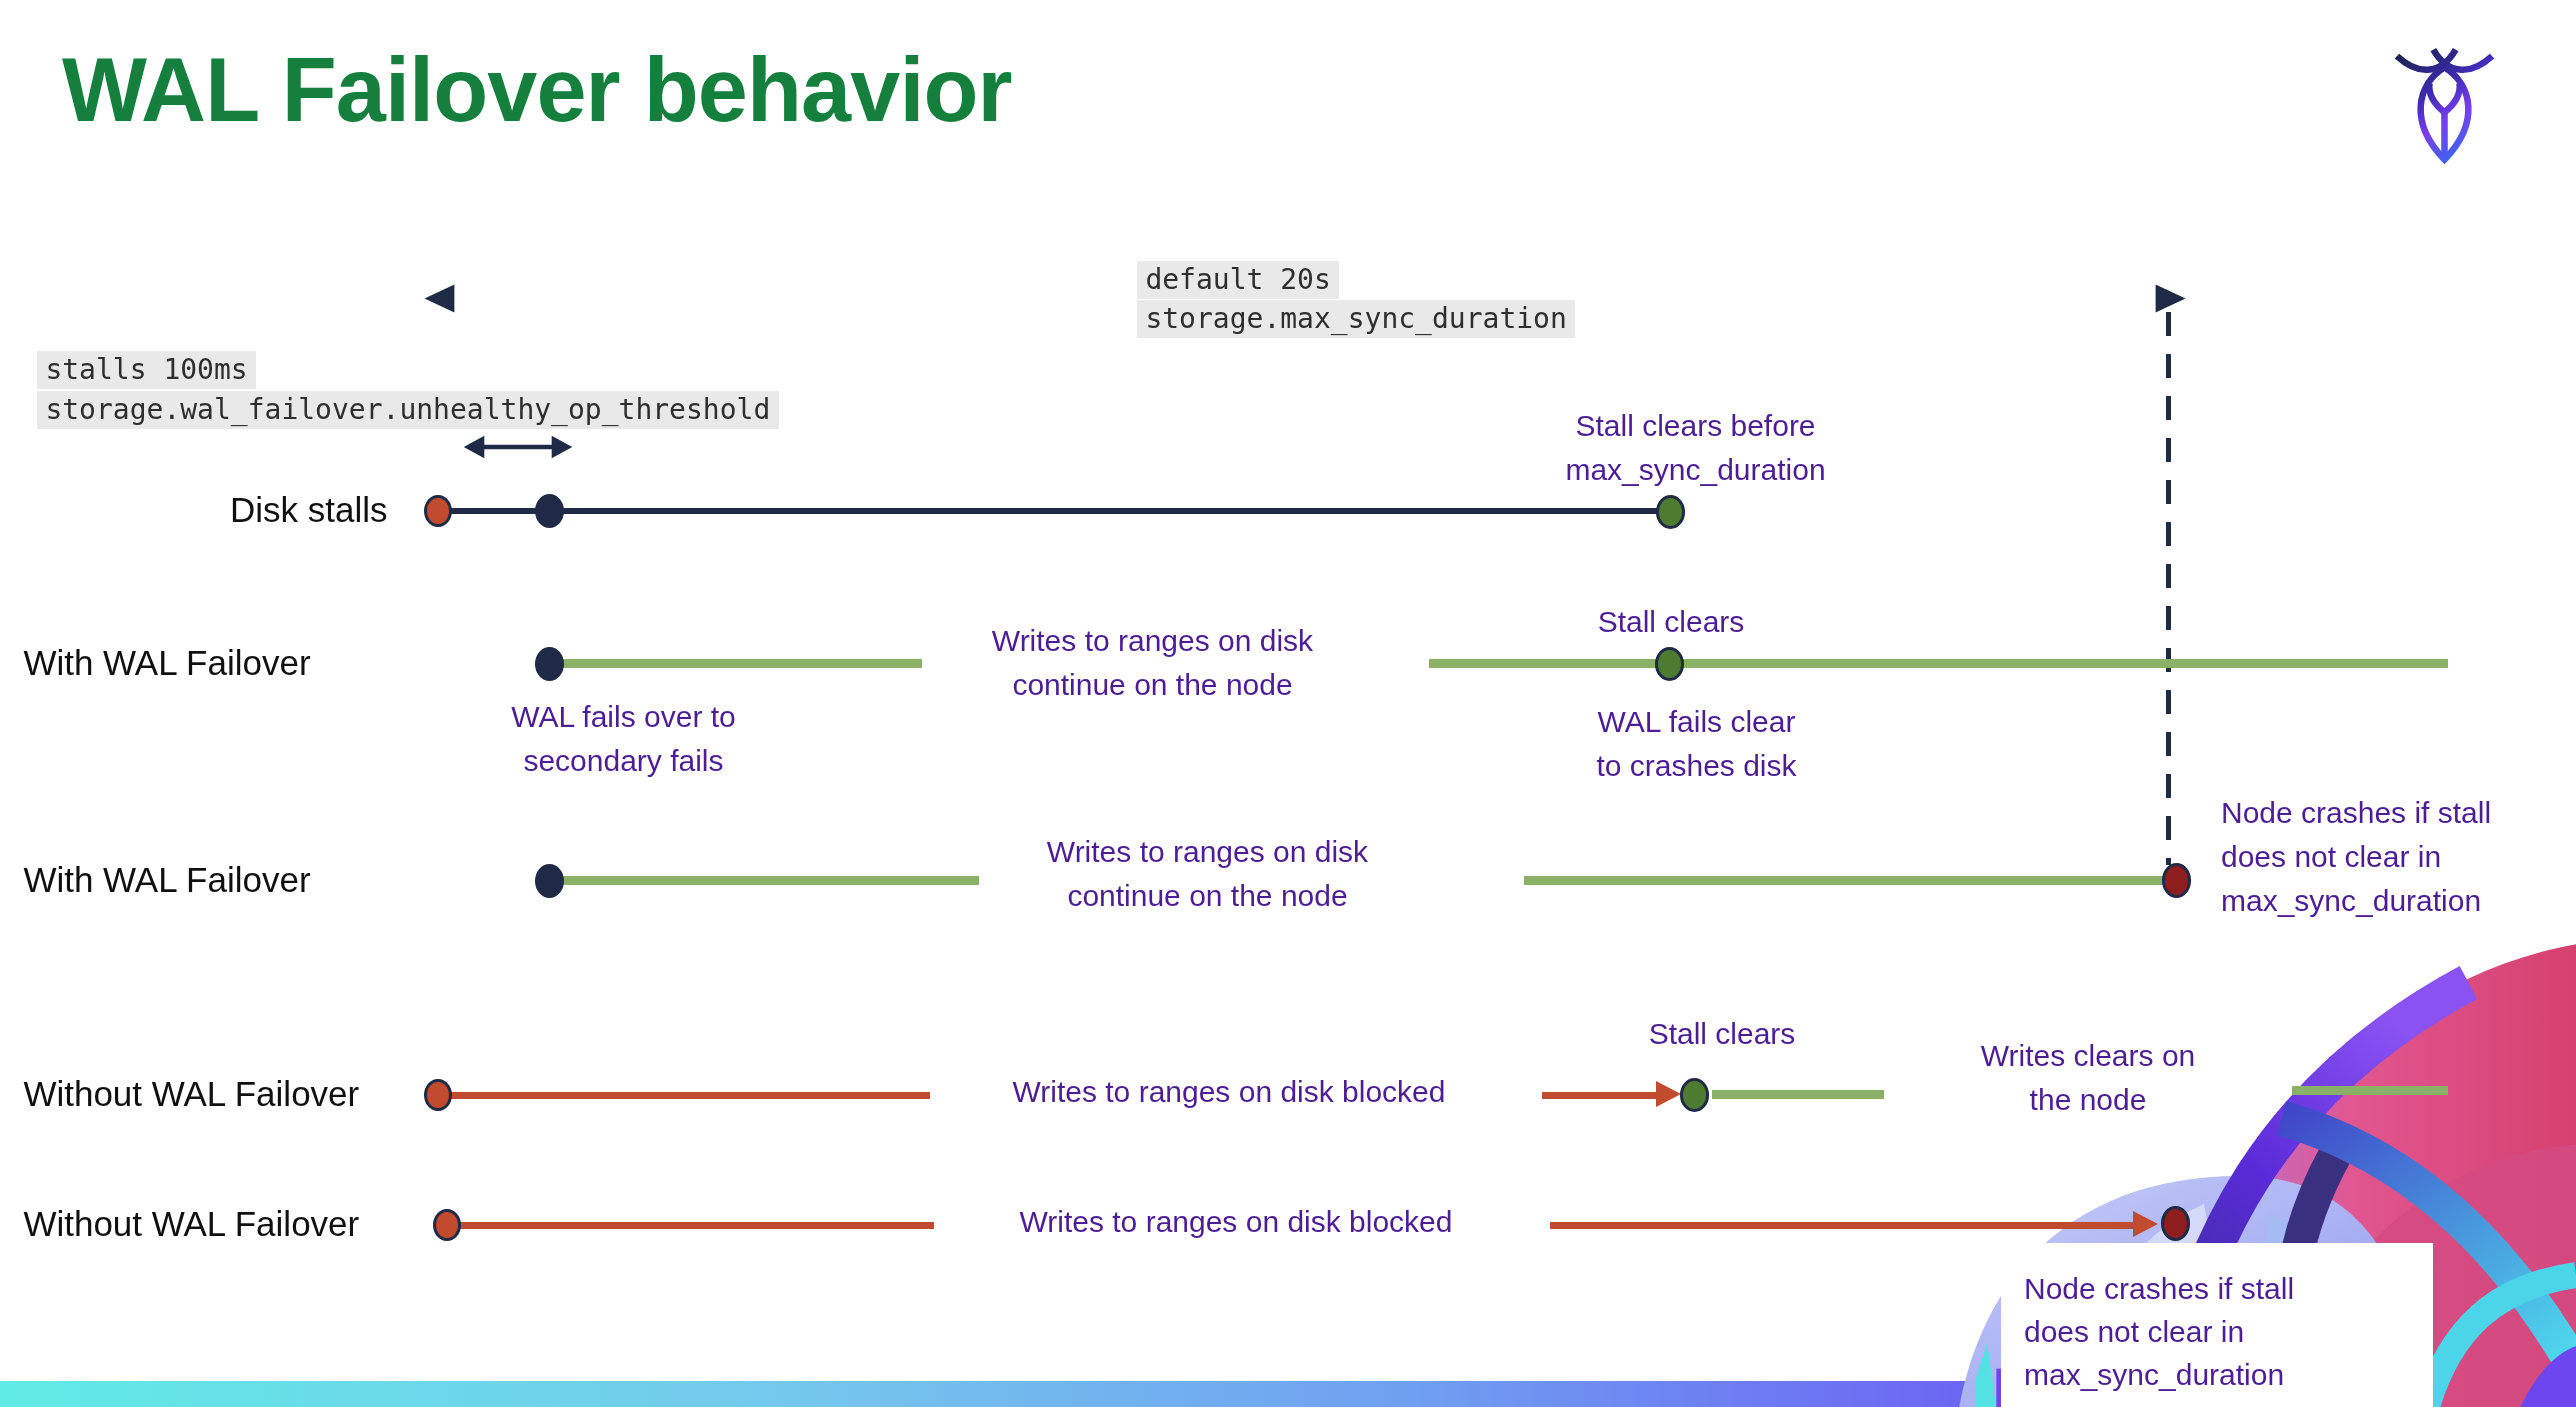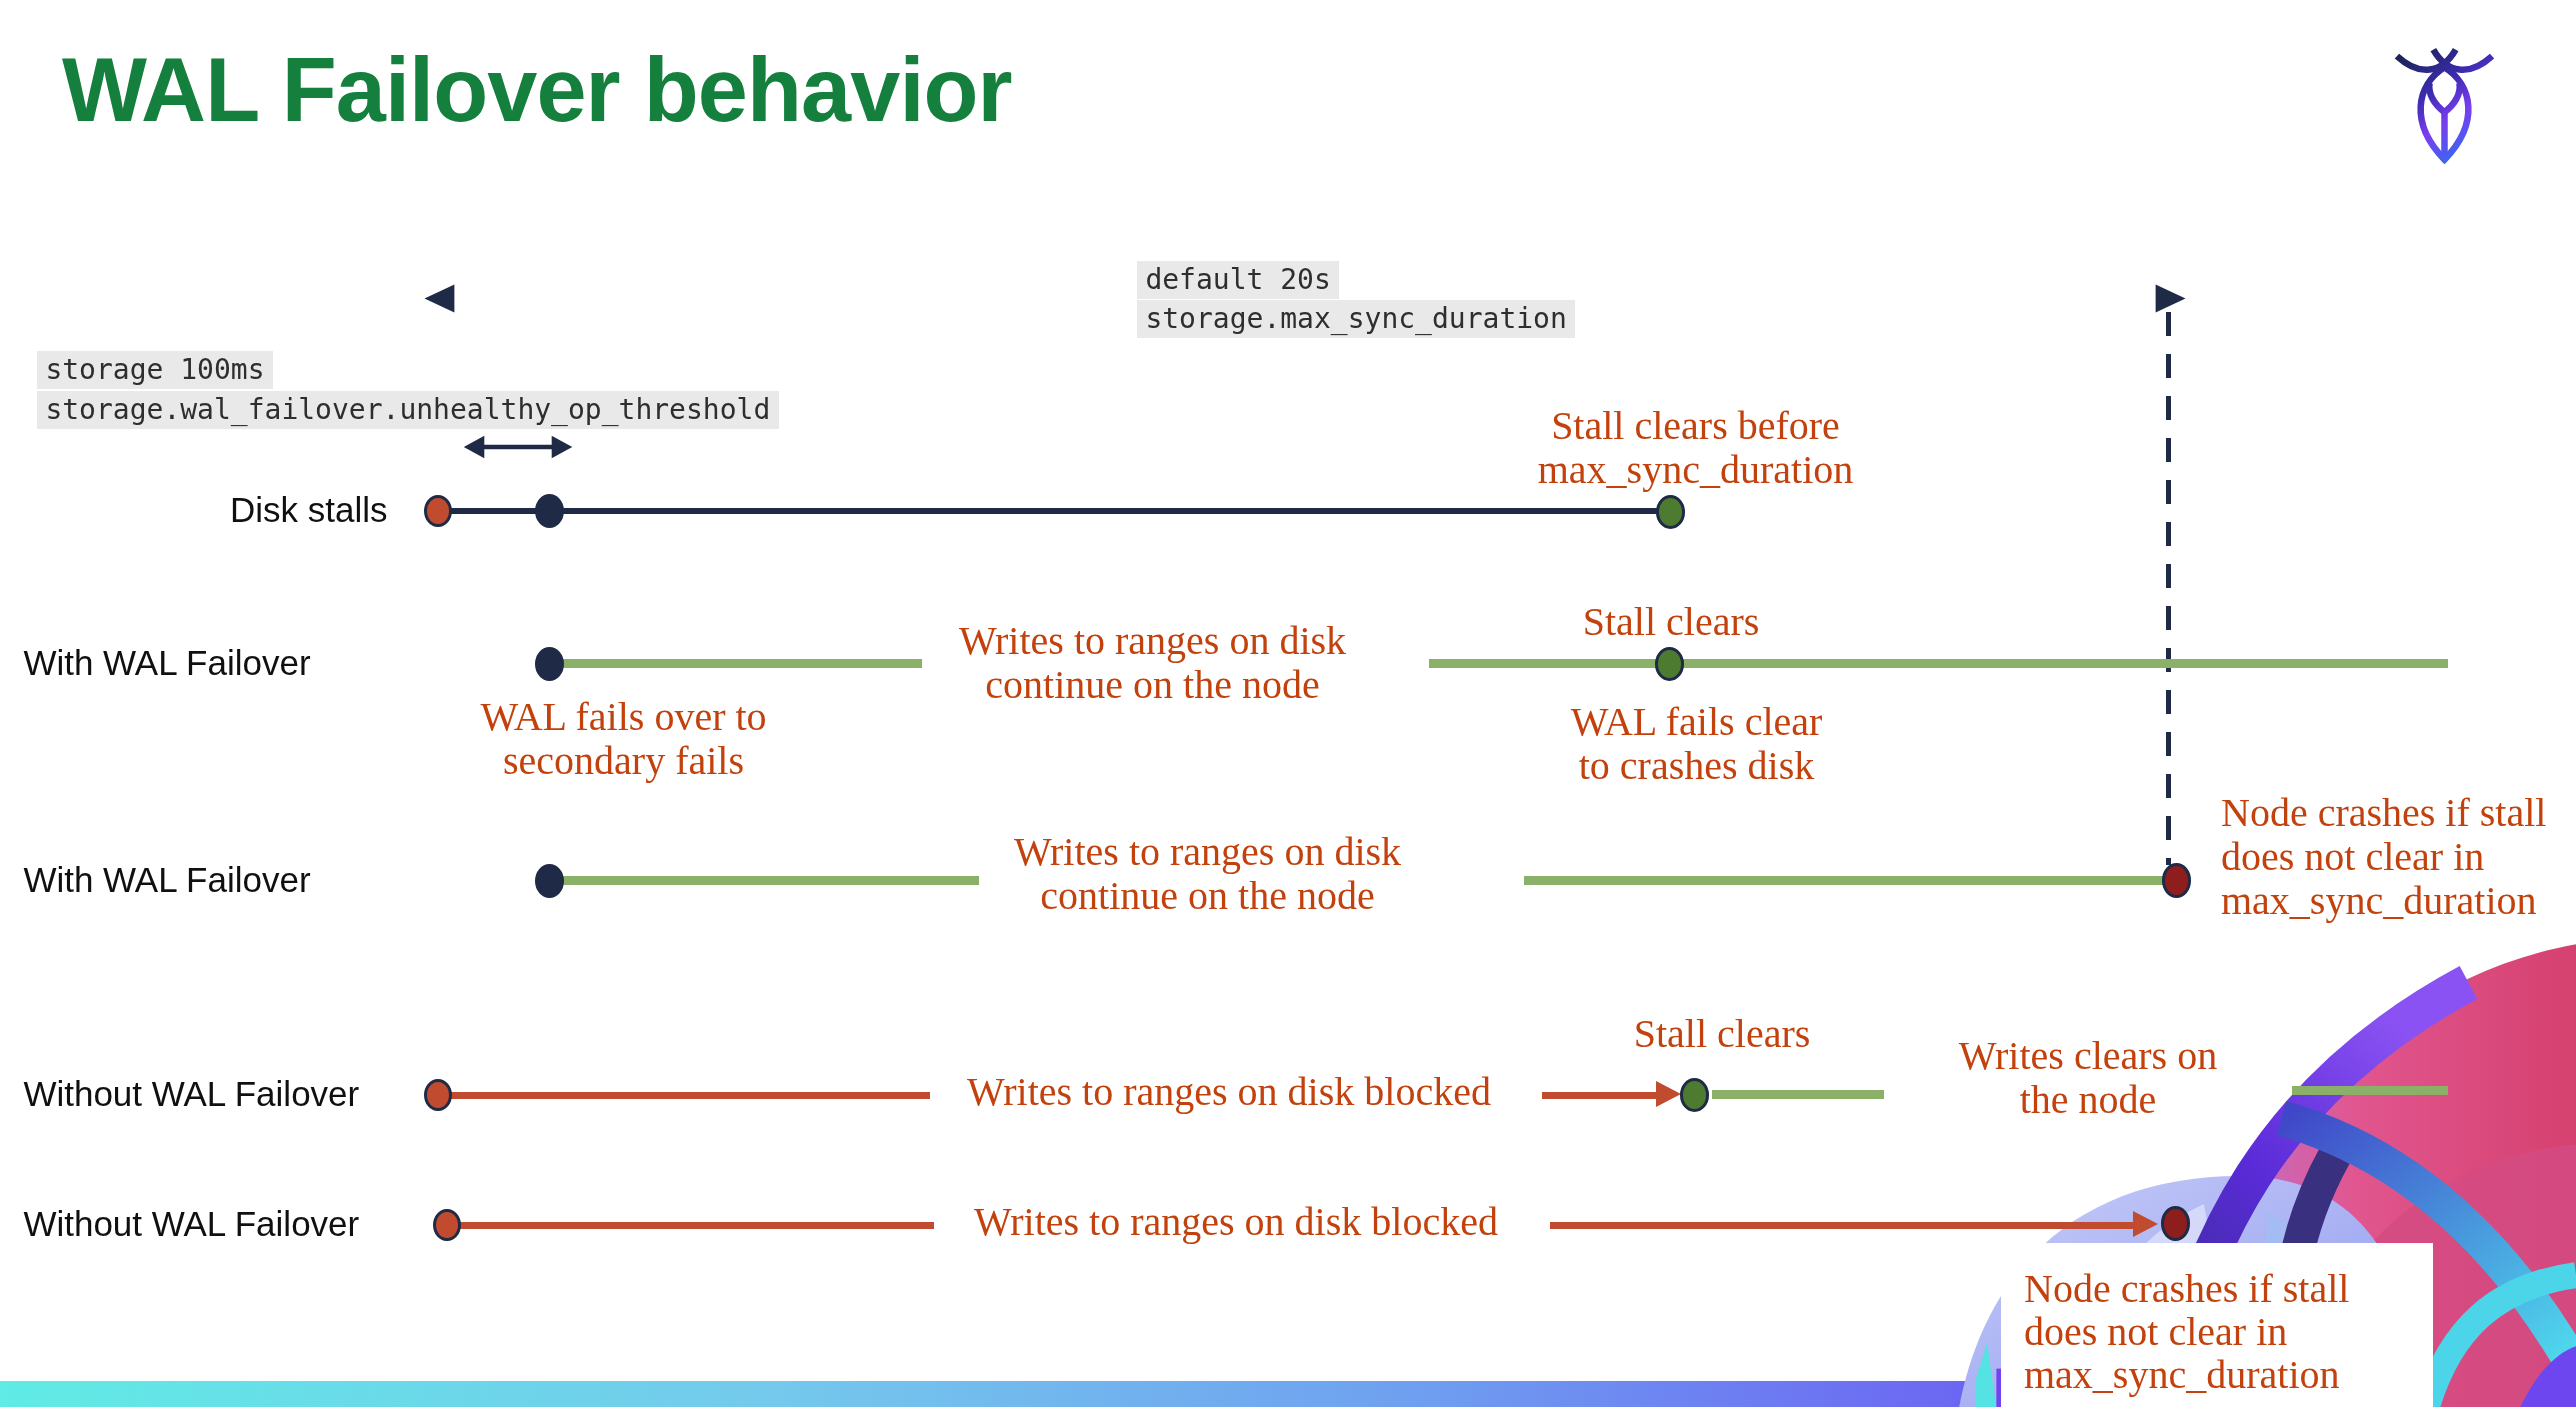--- a/index.html
+++ b/index.html
@@ -10,21 +10,21 @@
   .abs{position:absolute;}
   .title{
     font-size:90px;font-weight:800;color:#15803d;letter-spacing:-0.9px;
     font-family:"Liberation Sans",sans-serif;z-index:6;
   }
   .mono{
     font-family:"DejaVu Sans Mono",monospace;font-size:28px;color:#2e2e2e;
     background:#e9e9e9;padding:1.9px 8.4px;white-space:pre;z-index:7;line-height:34px;
   }
   .lbl{font-size:35px;color:#101010;z-index:6;white-space:nowrap;}
-  .note{font-size:40px;color:#c2410c;z-index:10;text-align:center;line-height:44px;font-family:Liberation Serif, serif;}
+  .note{font-size:30px;color:#4c1d95;z-index:10;text-align:center;line-height:44px;}
   .note-left{text-align:left;}
   .hline{height:5.6px;z-index:5;}
   .navy-line{background:#1f2a47;}
   .green-line{background:#8ab167;height:9.3px;z-index:6;}
   .red-line{background:#c04b2e;height:6.5px;z-index:9;}
   .dot{border-radius:50%;z-index:10;}
   .dot-red{width:21.5px;height:26px;background:#c04b2e;border:3.7px solid #1f2a47;}
   .dot-navy{width:29px;height:34px;background:#1f2a47;}
   .dot-green{width:23.4px;height:28px;background:#4d7c31;border:3.7px solid #1f2a47;}
   .dot-maroon{width:23.4px;height:29px;background:#8e1e1d;border:3.7px solid #1f2a47;}
@@ -129,21 +129,21 @@
   <svg class="abs arrow-svg" style="left:460px;top:431px;" width="116" height="32" viewBox="0 0 124 34">
     <line x1="22" y1="17" x2="102" y2="17" stroke="#1f2a47" stroke-width="5"></line>
     <polygon points="26,5 26,29 4,17" fill="#1f2a47"></polygon>
     <polygon points="98,5 98,29 120,17" fill="#1f2a47"></polygon>
   </svg>
 
   <div class="abs dashed-v" style="left:2166px;top:312px;height:553px;"></div>
 
   <div class="abs mono" style="left:1137px;top:261px;">default 20s</div>
   <div class="abs mono" style="left:1137px;top:300px;">storage.max_sync_duration</div>
-  <div class="abs mono" style="left:37px;top:351px;">storage 100ms</div>
+  <div class="abs mono" style="left:37px;top:351px;">stalls 100ms</div>
   <div class="abs mono" style="left:37px;top:391px;text-align:center;">storage.wal_failover.unhealthy_op_threshold</div>
 
   <div class="abs lbl" style="left:230px;top:490px;text-align:center;">Disk stalls</div>
   <div class="abs hline navy-line" style="left:438px;top:508px;width:1234px;"></div>
   <div class="abs dot dot-red" style="left:424px;top:495px;"></div>
   <div class="abs dot dot-navy" style="left:535px;top:494px;"></div>
   <div class="abs dot dot-green" style="left:1656px;top:495px;"></div>
   <div class="abs note" style="left:1518px;top:404px;width:355px;">
     <div>Stall clears before</div>
     <div>max_sync_duration</div>

